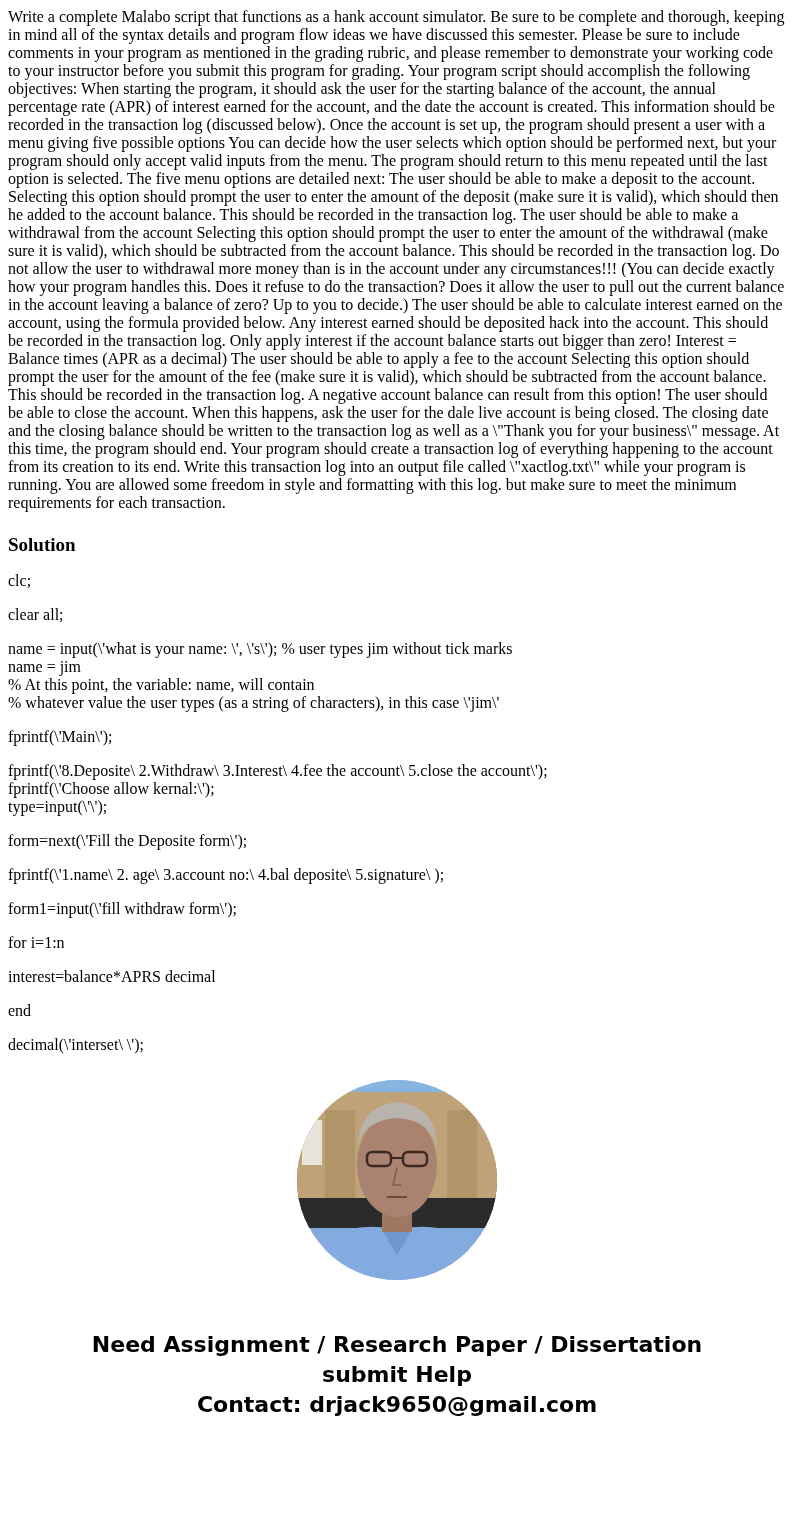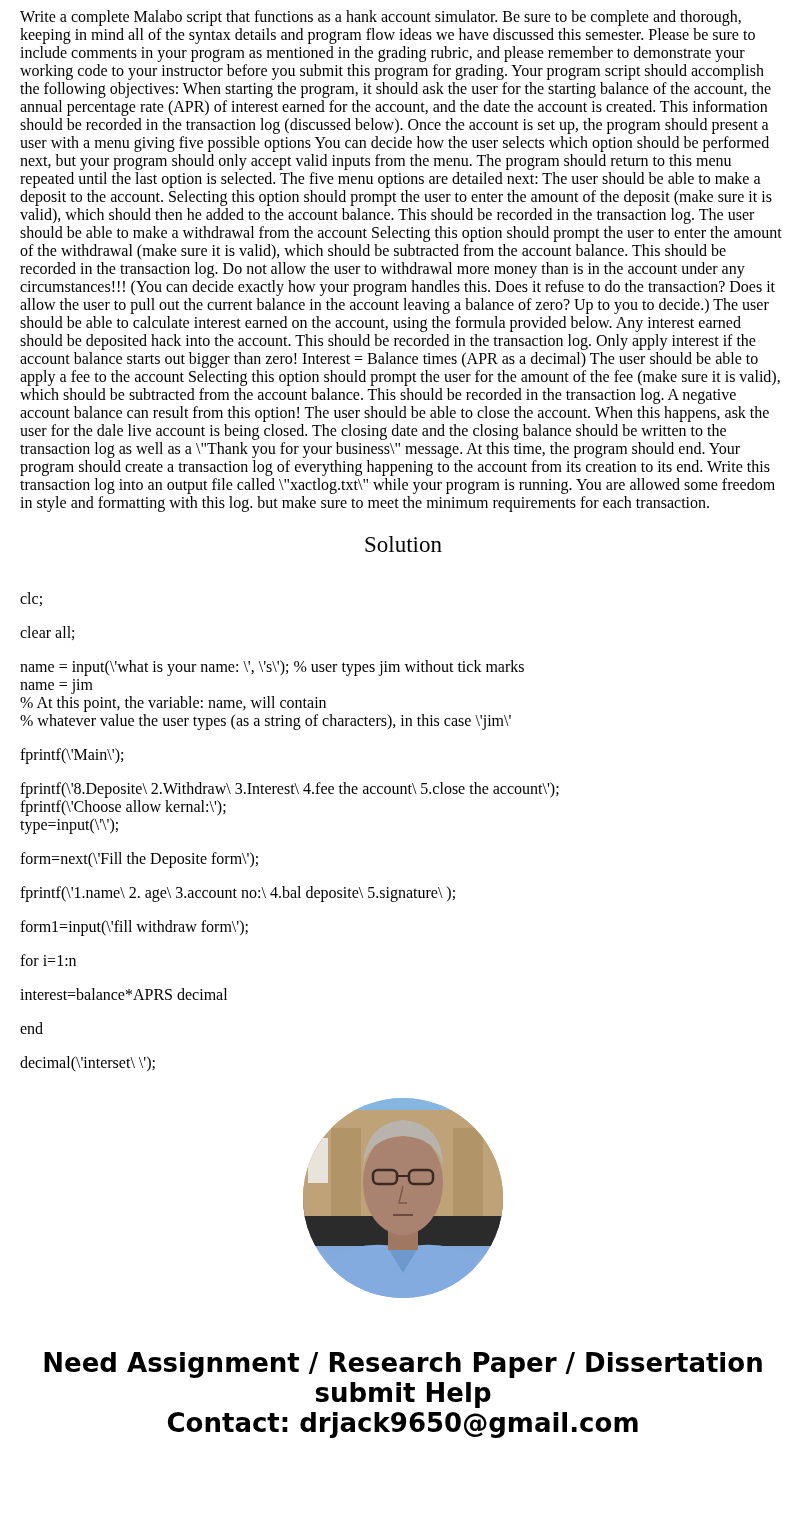--- a/index.html
+++ b/index.html
@@ -8,35 +8,34 @@
       background: #ffffff;
     }
     body {
       width: 794px;
       color: #000000;
       font-family: "Liberation Serif", serif;
       font-size: 16px;
       line-height: 18px;
     }
     .page {
-      padding: 8px 8px 0 20px;
+      padding: 8px 8px 0 8px;
     }
     .question {
       margin: 0;
     }
     .solution-title {
       font-family: "Liberation Serif", serif;
-      font-size: 23px;
-      font-weight: normal;
+      font-size: 19px;
+      font-weight: bold;
       margin: 22px 0 0 0;
       line-height: 22px;
-      text-align: center;
     }
     .code-block {
-      margin-top: 34px;
+      margin-top: 16px;
     }
     .code-para {
       margin: 0 0 16px 0;
     }
     .code-line {
       display: block;
       white-space: pre-wrap;
     }
     .avatar-wrap {
       display: flex;
@@ -53,21 +52,21 @@
     }
     .avatar svg {
       position: absolute;
       left: 0;
       top: 0;
     }
     .promo {
       text-align: center;
       font-family: "DejaVu Sans", sans-serif;
       font-weight: bold;
-      font-size: 26px;
+      font-size: 22px;
       line-height: 30px;
       margin-top: 50px;
       padding: 0 20px 30px 20px;
     }
     .promo span {
       display: block;
     }
   </style>
 </head>
 <body>

